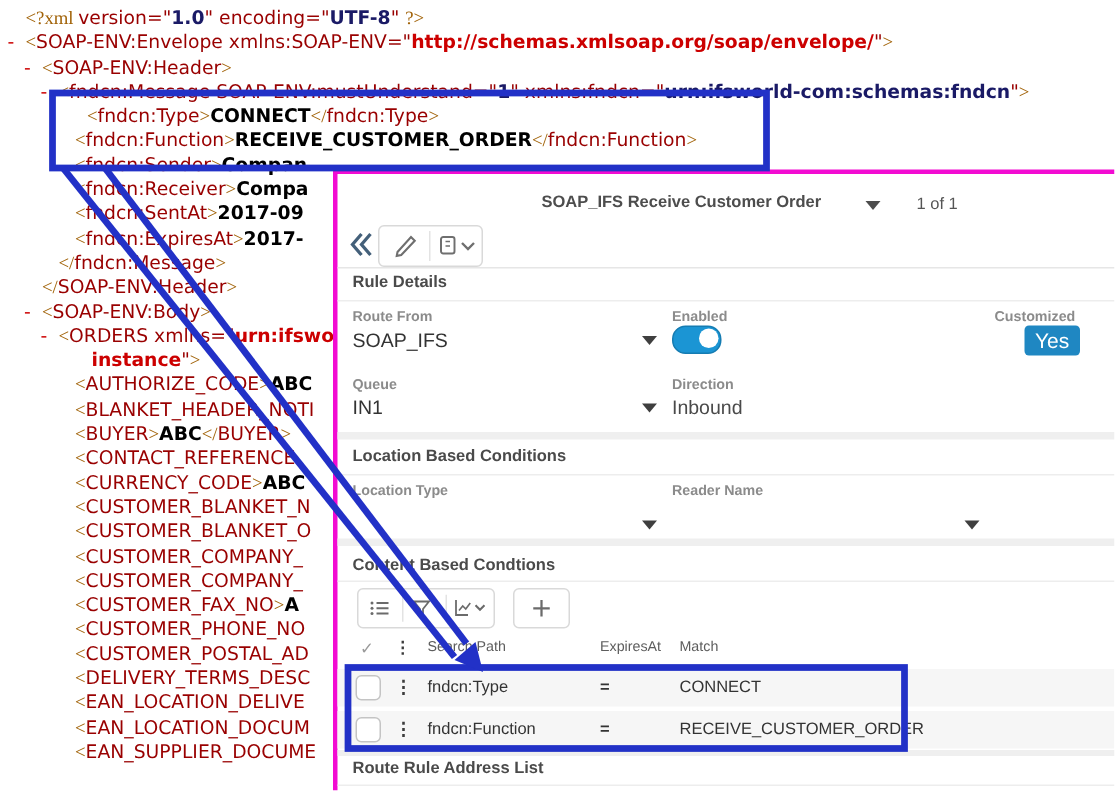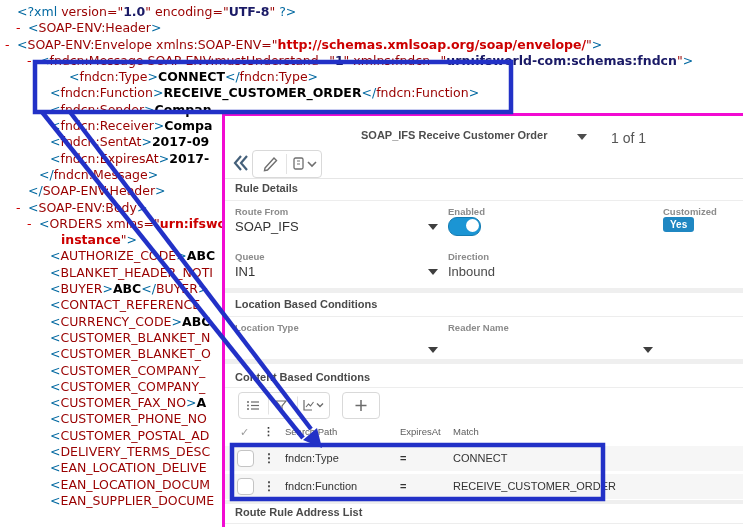--- a/index.html
+++ b/index.html
@@ -5,55 +5,55 @@
   html,body{margin:0;padding:0;background:#fff;}
   #canvas{position:relative;width:743px;height:527px;overflow:hidden;background:#fff;
           font-family:"Liberation Sans",sans-serif;}
 
   
   #xml-pane{position:absolute;inset:0;padding-top:4px;
             font-family:"DejaVu Sans",sans-serif;font-size:12.5px;line-height:16.3px;
             white-space:nowrap;}
   .xml-line{height:16.3px;}
   .xml-marker{display:inline-block;width:12px;color:#cc0000;}
-  .tk-b{color:#0369a1;}
+  .tk-b{color:#a16207;font-family:Liberation Serif, serif;}
   .tk-t{color:#990000;}
   .tk-a{color:#990000;}
   .tk-vr{color:#cc0000;font-weight:bold;}
   .tk-vd{color:#1a1a66;font-weight:bold;}
   .tk-x{color:#000;font-weight:bold;}
 
   
   #app-window{position:absolute;left:222px;top:113px;width:521px;height:414px;background:#fff;
               border-left:3px solid #f20bd2;border-top:3px solid #f20bd2;}
   #app-window *{position:absolute;}
   .win-title{left:8px;top:2px;font-size:21px;font-weight:bold;color:#3a3a3a;letter-spacing:.2px;}
   .win-selector{left:136px;top:13px;font-size:11px;font-weight:600;color:#4d4d4d;}
   .sel-caret{left:352px;top:18px;width:0;height:0;border-left:5px solid transparent;
              border-right:5px solid transparent;border-top:6px solid #4d4d4d;}
-  .win-count{left:386px;top:14px;font-size:14px;color:#555;}
+  .win-count{left:386px;top:14px;font-size:11px;color:#555;}
 
   .tb-back{left:7px;top:36px;width:18px;height:22px;}
   .btn-group{left:27px;top:34px;width:68px;height:26px;border:1px solid #d9d9d9;border-radius:4px;background:#fff;}
   .btn-cell{top:0;height:26px;}
   .btn-divider{left:33px;top:3px;width:1px;height:20px;background:#e3e3e3;}
 
   .hline{left:0;width:521px;height:1px;background:#e6e6e6;}
   .band{left:0;width:521px;height:5px;background:#efefef;}
 
   .section-title{left:10px;font-size:11px;font-weight:bold;color:#4a4a4a;}
   .fld-label{font-size:9.5px;color:#8b8b8b;font-weight:bold;}
   .fld-value{font-size:13px;color:#333;}
   .dd-caret{width:0;height:0;border-left:5px solid transparent;border-right:5px solid transparent;
             border-top:6px solid #3f3f3f;}
 
   .toggle{width:31px;height:17px;border-radius:9px;background:#1b95d4;border:1px solid #157cb2;}
   .toggle-knob{right:1px;top:1px;width:13px;height:13px;border-radius:50%;background:#fff;}
   .badge-yes{padding:2px 7px;border-radius:3px;background:#1f87c2;color:#fff;
-             font-size:10px;font-weight:bold;}
+             font-size:14px;font-weight:normal;margin-left:20px;}
 
   .ctb-group{left:13px;top:276px;width:90px;height:25px;border:1px solid #d9d9d9;border-radius:4px;background:#fff;}
   .ctb-plus{left:117px;top:276px;width:36px;height:25px;border:1px solid #d9d9d9;border-radius:4px;background:#fff;}
 
   .th-label{font-size:9.5px;color:#5d5d5d;}
   .grid-row{left:0;width:518px;height:25px;background:#f6f6f6;}
   .cell-txt{font-size:11px;color:#333;line-height:25px;top:0;}
   .checkbox{width:15px;height:15px;border:1.5px solid #c4c4c4;border-radius:4px;background:#fff;top:4px;}
   .kebab{font-size:12px;font-weight:bold;color:#3c3c3c;line-height:25px;top:0;}
   .hdr-check{font-size:11px;color:#9a9a9a;}
@@ -63,24 +63,24 @@
   #annotations{position:absolute;inset:0;pointer-events:none;}
   svg{display:block;}
 </style>
 </head>
 <body>
 
 <div id="canvas">
 
   <div id="xml-pane">
       <div class="xml-line" style="padding-left: 5px;"><span class="xml-marker"></span><span class="tk-b">&lt;?xml </span><span class="tk-a">version="</span><span class="tk-vd">1.0</span><span class="tk-a">" </span><span class="tk-a">encoding="</span><span class="tk-vd">UTF-8</span><span class="tk-a">" </span><span class="tk-b">?&gt;</span></div>
+      <div class="xml-line" style="padding-left: 5px;"><span class="xml-marker">-</span><span class="tk-b">&lt;</span><span class="tk-t">SOAP-ENV:Envelope</span><span class="tk-a"> xmlns:SOAP-ENV="</span><span class="tk-vr">http://schemas.xmlsoap.org/soap/envelope/</span><span class="tk-a">"</span><span class="tk-b">&gt;</span></div>
       <div class="xml-line" style="padding-left: 16px;"><span class="xml-marker">-</span><span class="tk-b">&lt;</span><span class="tk-t">SOAP-ENV:Header</span><span class="tk-b">&gt;</span></div>
-      <div class="xml-line" style="padding-left: 5px;"><span class="xml-marker">-</span><span class="tk-b">&lt;</span><span class="tk-t">SOAP-ENV:Envelope</span><span class="tk-a"> xmlns:SOAP-ENV="</span><span class="tk-vr">http://schemas.xmlsoap.org/soap/envelope/</span><span class="tk-a">"</span><span class="tk-b">&gt;</span></div>
       <div class="xml-line" style="padding-left: 27px;"><span class="xml-marker">-</span><span class="tk-b">&lt;</span><span class="tk-t">fndcn:Message</span><span class="tk-a"> SOAP-ENV:mustUnderstand="</span><span class="tk-vd">1</span><span class="tk-a">" xmlns:fndcn="</span><span class="tk-vd">urn:ifsworld-com:schemas:fndcn</span><span class="tk-a">"</span><span class="tk-b">&gt;</span></div>
-      <div class="xml-line" style="padding-left: 57px;"><span class="xml-marker"></span><span class="tk-b">&lt;</span><span class="tk-t">fndcn:Type</span><span class="tk-b">&gt;</span><span class="tk-x">CONNECT</span><span class="tk-b">&lt;/</span><span class="tk-t">fndcn:Type</span><span class="tk-b">&gt;</span></div>
+      <div class="xml-line" style="padding-left: 26px; margin-left: 20px;"><span class="xml-marker"></span><span class="tk-b">&lt;</span><span class="tk-t">fndcn:Type</span><span class="tk-b">&gt;</span><span class="tk-x">CONNECT</span><span class="tk-b">&lt;/</span><span class="tk-t">fndcn:Type</span><span class="tk-b">&gt;</span></div>
       <div class="xml-line" style="padding-left: 38px;"><span class="xml-marker"></span><span class="tk-b">&lt;</span><span class="tk-t">fndcn:Function</span><span class="tk-b">&gt;</span><span class="tk-x">RECEIVE_CUSTOMER_ORDER</span><span class="tk-b">&lt;/</span><span class="tk-t">fndcn:Function</span><span class="tk-b">&gt;</span></div>
       <div class="xml-line" style="padding-left: 38px;"><span class="xml-marker"></span><span class="tk-b">&lt;</span><span class="tk-t">fndcn:Sender</span><span class="tk-b">&gt;</span><span class="tk-x">Compan</span></div>
       <div class="xml-line" style="padding-left: 38px;"><span class="xml-marker"></span><span class="tk-b">&lt;</span><span class="tk-t">fndcn:Receiver</span><span class="tk-b">&gt;</span><span class="tk-x">Compa</span></div>
       <div class="xml-line" style="padding-left: 38px;"><span class="xml-marker"></span><span class="tk-b">&lt;</span><span class="tk-t">fndcn:SentAt</span><span class="tk-b">&gt;</span><span class="tk-x">2017-09</span></div>
       <div class="xml-line" style="padding-left: 38px;"><span class="xml-marker"></span><span class="tk-b">&lt;</span><span class="tk-t">fndcn:ExpiresAt</span><span class="tk-b">&gt;</span><span class="tk-x">2017-</span></div>
       <div class="xml-line" style="padding-left: 27px;"><span class="xml-marker"></span><span class="tk-b">&lt;/</span><span class="tk-t">fndcn:Message</span><span class="tk-b">&gt;</span></div>
       <div class="xml-line" style="padding-left: 16px;"><span class="xml-marker"></span><span class="tk-b">&lt;/</span><span class="tk-t">SOAP-ENV:Header</span><span class="tk-b">&gt;</span></div>
       <div class="xml-line" style="padding-left: 16px;"><span class="xml-marker">-</span><span class="tk-b">&lt;</span><span class="tk-t">SOAP-ENV:Body</span><span class="tk-b">&gt;</span></div>
       <div class="xml-line" style="padding-left: 27px;"><span class="xml-marker">-</span><span class="tk-b">&lt;</span><span class="tk-t">ORDERS</span><span class="tk-a"> xmlns="</span><span class="tk-vr">urn:ifswo</span></div>
       <div class="xml-line" style="padding-left: 49px;"><span class="xml-marker"></span><span class="tk-vr">instance</span><span class="tk-a">"</span><span class="tk-b">&gt;</span></div>

